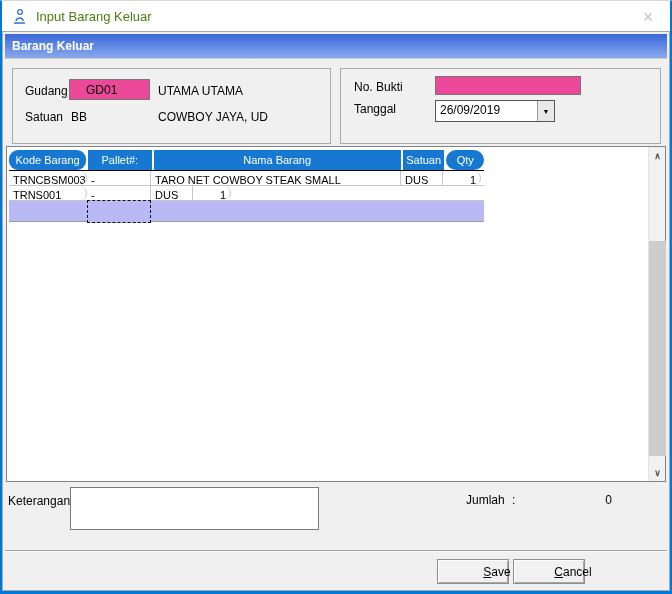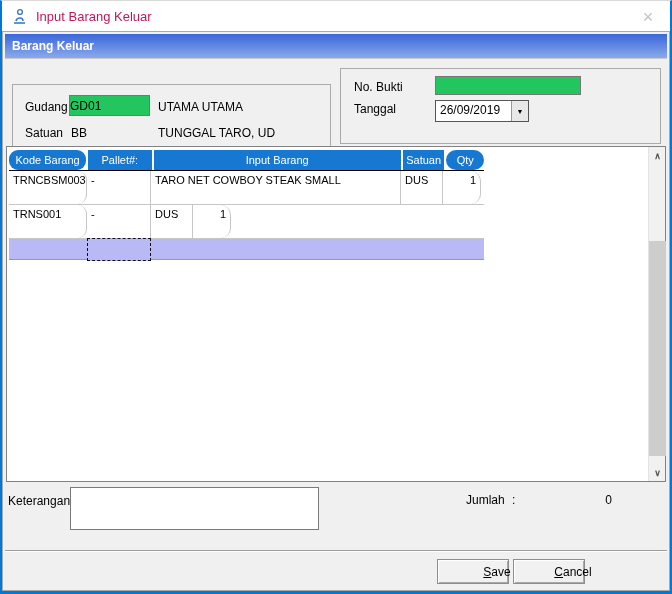--- a/index.html
+++ b/index.html
@@ -14,21 +14,21 @@
     border-right: 2px solid #0078d7;
     border-bottom: 3px solid #0078d7;
   }
 
   
   .titlebar {
     position: absolute; left: 0; top: 0; right: 0; height: 30px;
     background: #ffffff; display: flex; align-items: center;
   }
   .app-icon { margin-left: 9px; width: 17px; height: 17px; flex: 0 0 auto; }
-  .title-text { margin-left: 8px; font-size: 13px; color: #be185d; }
+  .title-text { margin-left: 8px; font-size: 13px; color: #4d7c0f; }
   .close-btn {
     position: absolute; right: 12px; top: 6px; width: 20px; height: 20px;
     display: flex; align-items: center; justify-content: center;
     color: #c3c3c3; font-size: 18px; line-height: 18px; cursor: default;
   }
 
   
   .client {
     position: absolute; left: 0; top: 30px; right: 0; bottom: 0;
     background: #f0f0f0; border: 1px solid #a9a9a9;
@@ -40,33 +40,33 @@
     color: #ffffff; font-size: 12px; font-weight: bold;
     line-height: 25px; padding-left: 7px;
     border-bottom: 1px solid #c9c9c9;
   }
 
   
   .groupbox {
     position: absolute; top: 36px; height: 76px;
     border: 1px solid #aaaaaa; background: #f0f0f0;
   }
-  .gb-left  { left: 9px;  width: 319px; margin-top: 16px; }
+  .gb-left  { left: 9px;  width: 319px; }
   .gb-right { left: 337px; width: 321px; }
   .lbl { position: absolute; font-size: 12px; color: #000000; white-space: nowrap; }
   .val { position: absolute; font-size: 12px; color: #000000; white-space: nowrap; }
 
   .txt-input {
-    position: absolute; background: #22c55e; border: 1px solid #777777;
+    position: absolute; background: #ec4899; border: 1px solid #777777;
     font-family: "Liberation Sans", sans-serif; font-size: 12px;
-    padding: 0 0; color: #000000; outline: none;
+    padding: 0 16px; color: #000000; outline: none;
   }
 
   .combo {
-    position: absolute; height: 22px; width: 94px;
+    position: absolute; height: 22px; width: 120px;
     border: 1px solid #555555; background: #ffffff; display: flex;
   }
   .combo-text { flex: 1; font-size: 12px; padding: 2px 0 0 4px; }
   .combo-btn {
     width: 17px; border-left: 1px solid #999999; background: #e8e8e8;
     display: flex; align-items: center; justify-content: center;
     font-size: 7px; color: #000000;
   }
 
   
@@ -74,21 +74,21 @@
     position: absolute; left: 3px; right: 3px; top: 114px; height: 336px;
     background: #ffffff; border: 1px solid #828282;
   }
   .grid { position: absolute; left: 2px; top: 3px; width: 475px; }
   .hdr-row { display: flex; height: 21px; border-bottom: 1px solid #000000; background: #ffffff; }
   .hdr-cell {
     background: #1778d2; color: #ffffff; font-size: 11px;
     display: flex; align-items: center; justify-content: center;
     margin-right: 2px; white-space: nowrap; overflow: hidden;
   }
-  .body-row { display: flex; height: 34px; border-bottom: 1px solid #c6c6c6; background: #ffffff; }
+  .body-row { display: flex; height: 15px; border-bottom: 1px solid #c6c6c6; background: #ffffff; }
   .body-row.highlight { background: #b9b9f6; height: 21px; border-bottom: 1px solid #9a9a9a; }
   .body-cell {
     font-size: 11px; color: #000000; padding: 3px 0 0 4px;
     border-right: 1px solid #c6c6c6; white-space: nowrap; overflow: hidden;
   }
   .body-row.highlight .body-cell { border-right: none; padding: 0; }
   .qty-cell { text-align: right; padding-right: 4px; padding-left: 0; }
   .focus-cell { border: 1px dashed #111111 !important; height: 23px; margin-top: -1px; background: #b9b9f6; }
 
   
@@ -155,39 +155,39 @@
   <div class="client">
 
     <div class="bluebar">Barang Keluar</div>
 
     <div class="groupbox gb-left">
       <span class="lbl" style="left:12px; top:15px;">Gudang</span>
       <input class="txt-input" style="left: 56px; top: 10px; width: 81px; height: 21px;" value="GD01">
       <span class="val" style="left:145px; top:15px;">UTAMA UTAMA</span>
       <span class="lbl" style="left:12px; top:41px;">Satuan</span>
       <span class="val" style="left:58px; top:41px;">BB</span>
-      <span class="val" style="left:145px; top:41px;">TUNGGAL TARO, UD</span>
+      <span class="val" style="left:145px; top:41px;">COWBOY JAYA, UD</span>
     </div>
 
     <div class="groupbox gb-right">
       <span class="lbl" style="left:13px; top:11px;">No. Bukti</span>
       <input class="txt-input" style="left: 94px; top: 7px; width: 146px; height: 19px;" value="">
       <span class="lbl" style="left:13px; top:33px;">Tanggal</span>
       <div class="combo" style="left:94px; top:31px;">
         <div class="combo-text">26/09/2019</div>
         <div class="combo-btn">▼</div>
       </div>
     </div>
 
     <div class="grid-area">
       <div class="grid">
         <div class="hdr-row">
           <div class="hdr-cell c0">Kode Barang</div>
           <div class="hdr-cell c1">Pallet#:</div>
-          <div class="hdr-cell c2">Input Barang</div>
+          <div class="hdr-cell c2">Nama Barang</div>
           <div class="hdr-cell c3">Satuan</div>
           <div class="hdr-cell c4">Qty</div>
         </div>
 
         <div class="body-row">
           <div class="body-cell c0">TRNCBSM003</div>
           <div class="body-cell c1">-</div>
           <div class="body-cell c2">TARO NET COWBOY STEAK SMALL</div>
           <div class="body-cell c3">DUS</div>
           <div class="body-cell c4 qty-cell">1</div>

